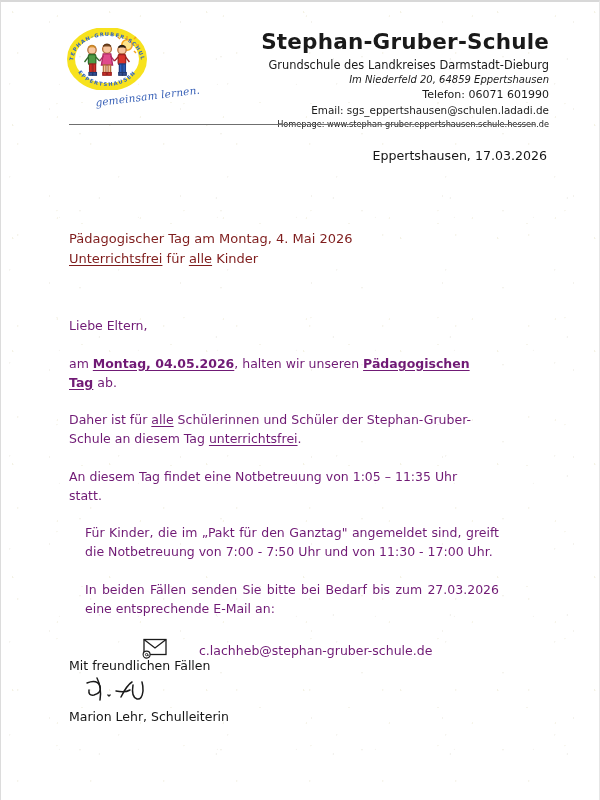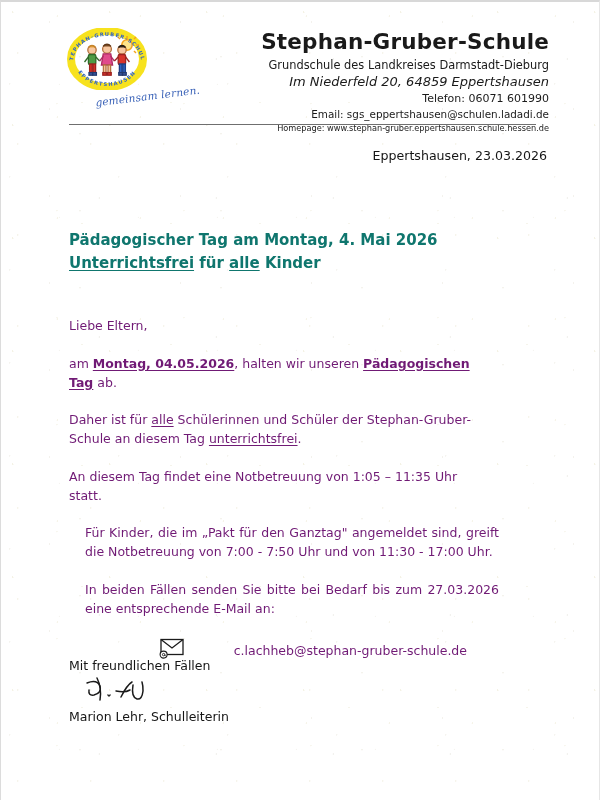--- a/index.html
+++ b/index.html
@@ -96,21 +96,21 @@
     line-height: 1.1;
     white-space: nowrap;
   }
   .school-sub {
     font-size: 11.4px;
     line-height: 1.42;
     margin-top: 3px;
     white-space: nowrap;
   }
   .school-addr {
-    font-size: 13px;
+    font-size: 10px;
     font-style: italic;
     line-height: 1.42;
     white-space: nowrap;
   }
   .school-tel {
     font-size: 11px;
     line-height: 1.45;
     white-space: nowrap;
   }
   .school-mail {
@@ -140,23 +140,23 @@
     top: 146px;
     font-size: 12.6px;
     color: #161616;
     white-space: nowrap;
   }
 
   .subject {
     position: absolute;
     left: 68px;
     top: 227px;
-    font-size: 15px;
-    font-weight: bold;
-    color: #0f766e;
+    font-size: 13px;
+    font-weight: normal;
+    color: #7f1d1d;
     line-height: 1.55;
   }
   .subject u { text-decoration: underline; text-underline-offset: 2px; }
 
   .body-copy {
     position: absolute;
     left: 68px;
     top: 315px;
     width: 398px;
     font-size: 12.5px;
@@ -165,23 +165,22 @@
   }
   .body-copy p { margin: 0 0 19px 0; }
   .body-copy p.wide { width: 414px; }
   .body-copy p.justify { text-align: justify; width: 414px; margin-left: 16px; }
   .body-copy u { text-decoration: underline; text-underline-offset: 2px; }
   .body-copy b { font-weight: bold; }
 
   .email-row {
     display: flex;
     align-items: center;
-    gap: 46px;
+    gap: 28px;
     margin: 4px 0 0 72px;
-    justify-content: flex-end;
   }
   .email-text { font-size: 12.5px; }
 
   .closing {
     position: absolute;
     left: 68px;
     top: 656px;
     font-size: 12.5px;
     color: #151515;
   }
@@ -269,21 +268,21 @@
       <div class="school-sub">Grundschule des Landkreises Darmstadt-Dieburg</div>
       <div class="school-addr">Im Niederfeld 20, 64859 Eppertshausen</div>
       <div class="school-tel">Telefon: 06071 601990</div>
       <div class="school-mail">Email: sgs_eppertshausen@schulen.ladadi.de</div>
       <div class="school-home">Homepage: www.stephan-gruber.eppertshausen.schule.hessen.de</div>
     </div>
   </div>
 
   <div class="rule"></div>
 
-  <div class="dateline">Eppertshausen, 23.03.2026</div>
+  <div class="dateline">Eppertshausen, 17.03.2026</div>
 
   <div class="subject">
     <div>Pädagogischer Tag am Montag, 4. Mai 2026</div>
     <div><u>Unterrichtsfrei</u><span> für </span><u>alle</u><span> Kinder</span></div>
   </div>
 
   <div class="body-copy">
 
     <p>Liebe Eltern,</p>
 

